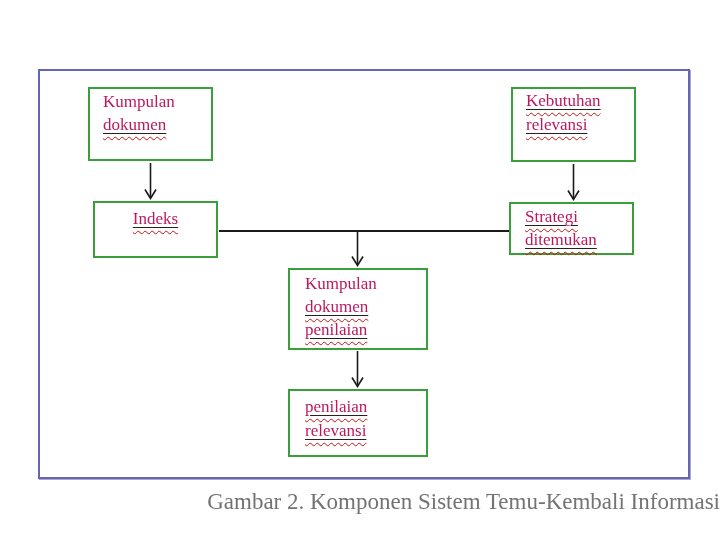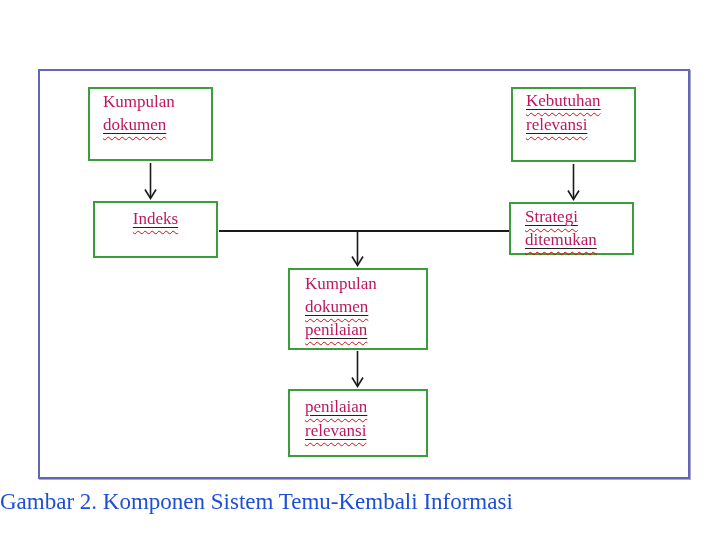--- a/index.html
+++ b/index.html
@@ -90,23 +90,23 @@
   }
   #node-penilaian {
     left: 288px; top: 389px; width: 140px; height: 68px;
     padding: 4px 0 0 15px; line-height: 24px;
   }
   .caption {
     position: absolute;
     left: 0;
     top: 489px;
     width: 720px;
-    text-align: left;
+    text-align: right;
     font-size: 23px;
-    color: #1d4ed8;
+    color: #737373;
   }
 </style>
 </head>
 <body>
 
 <div class="canvas">
 
   <div class="panel"></div>
 
   <svg class="connectors" viewBox="0 0 720 540" xmlns="http://www.w3.org/2000/svg">

